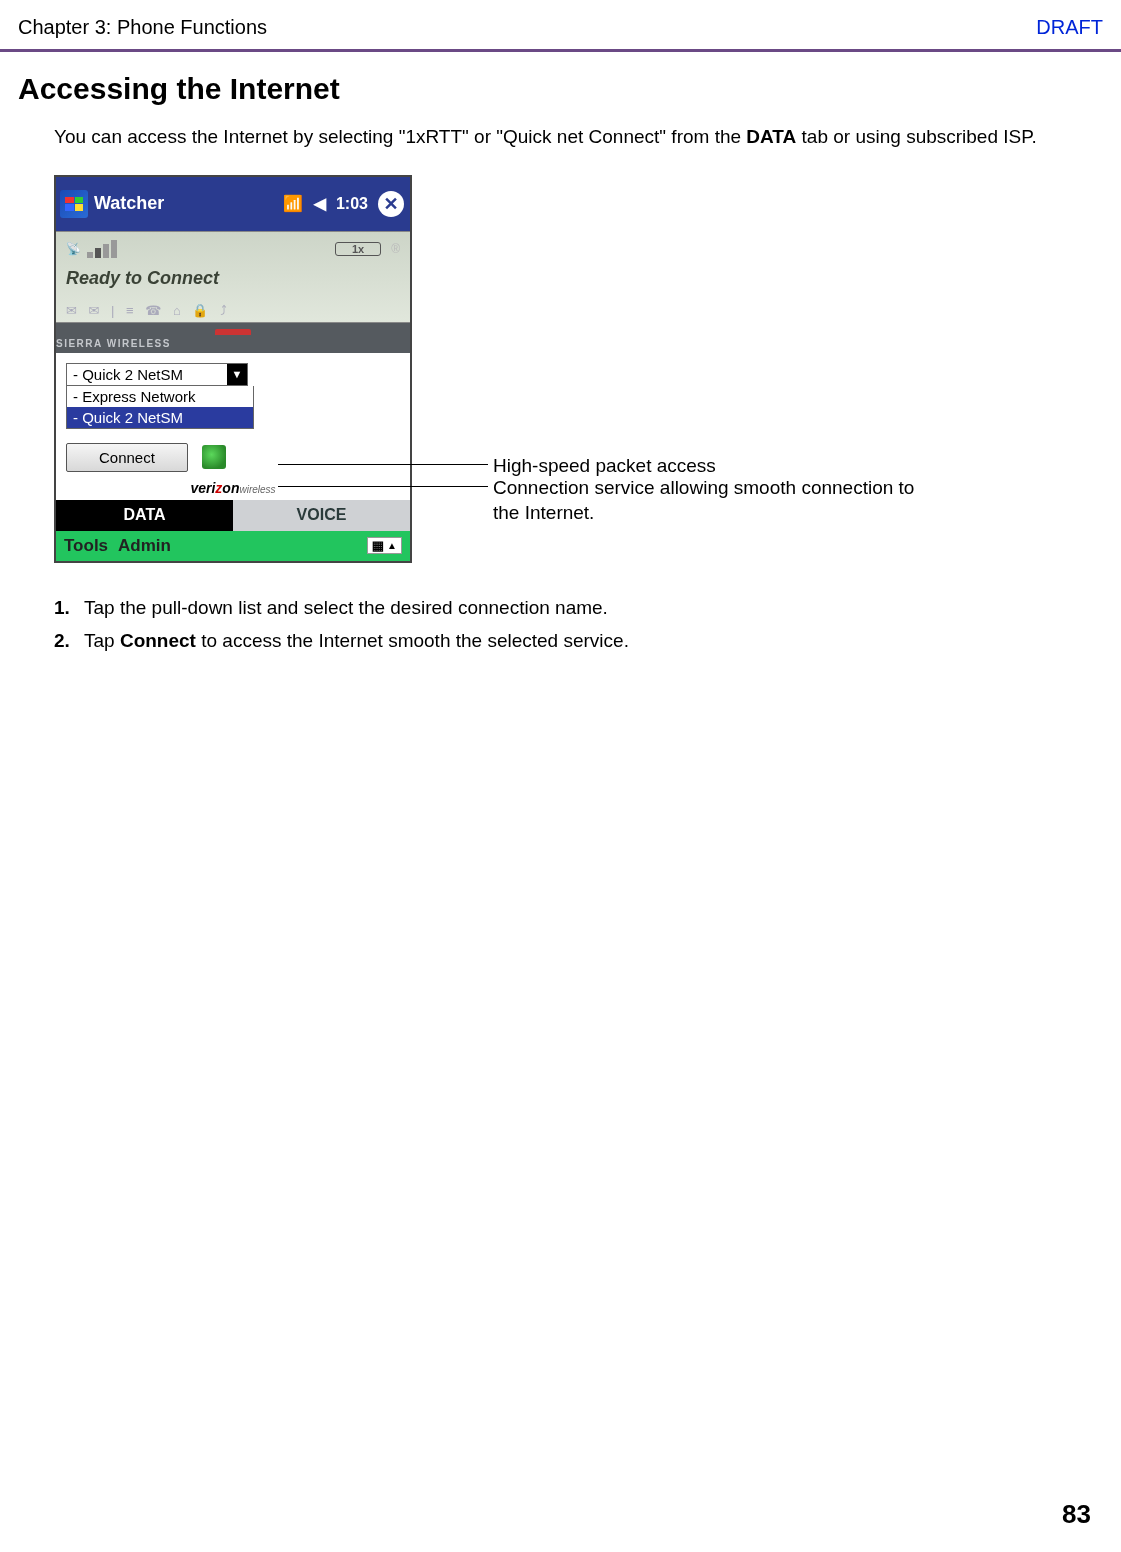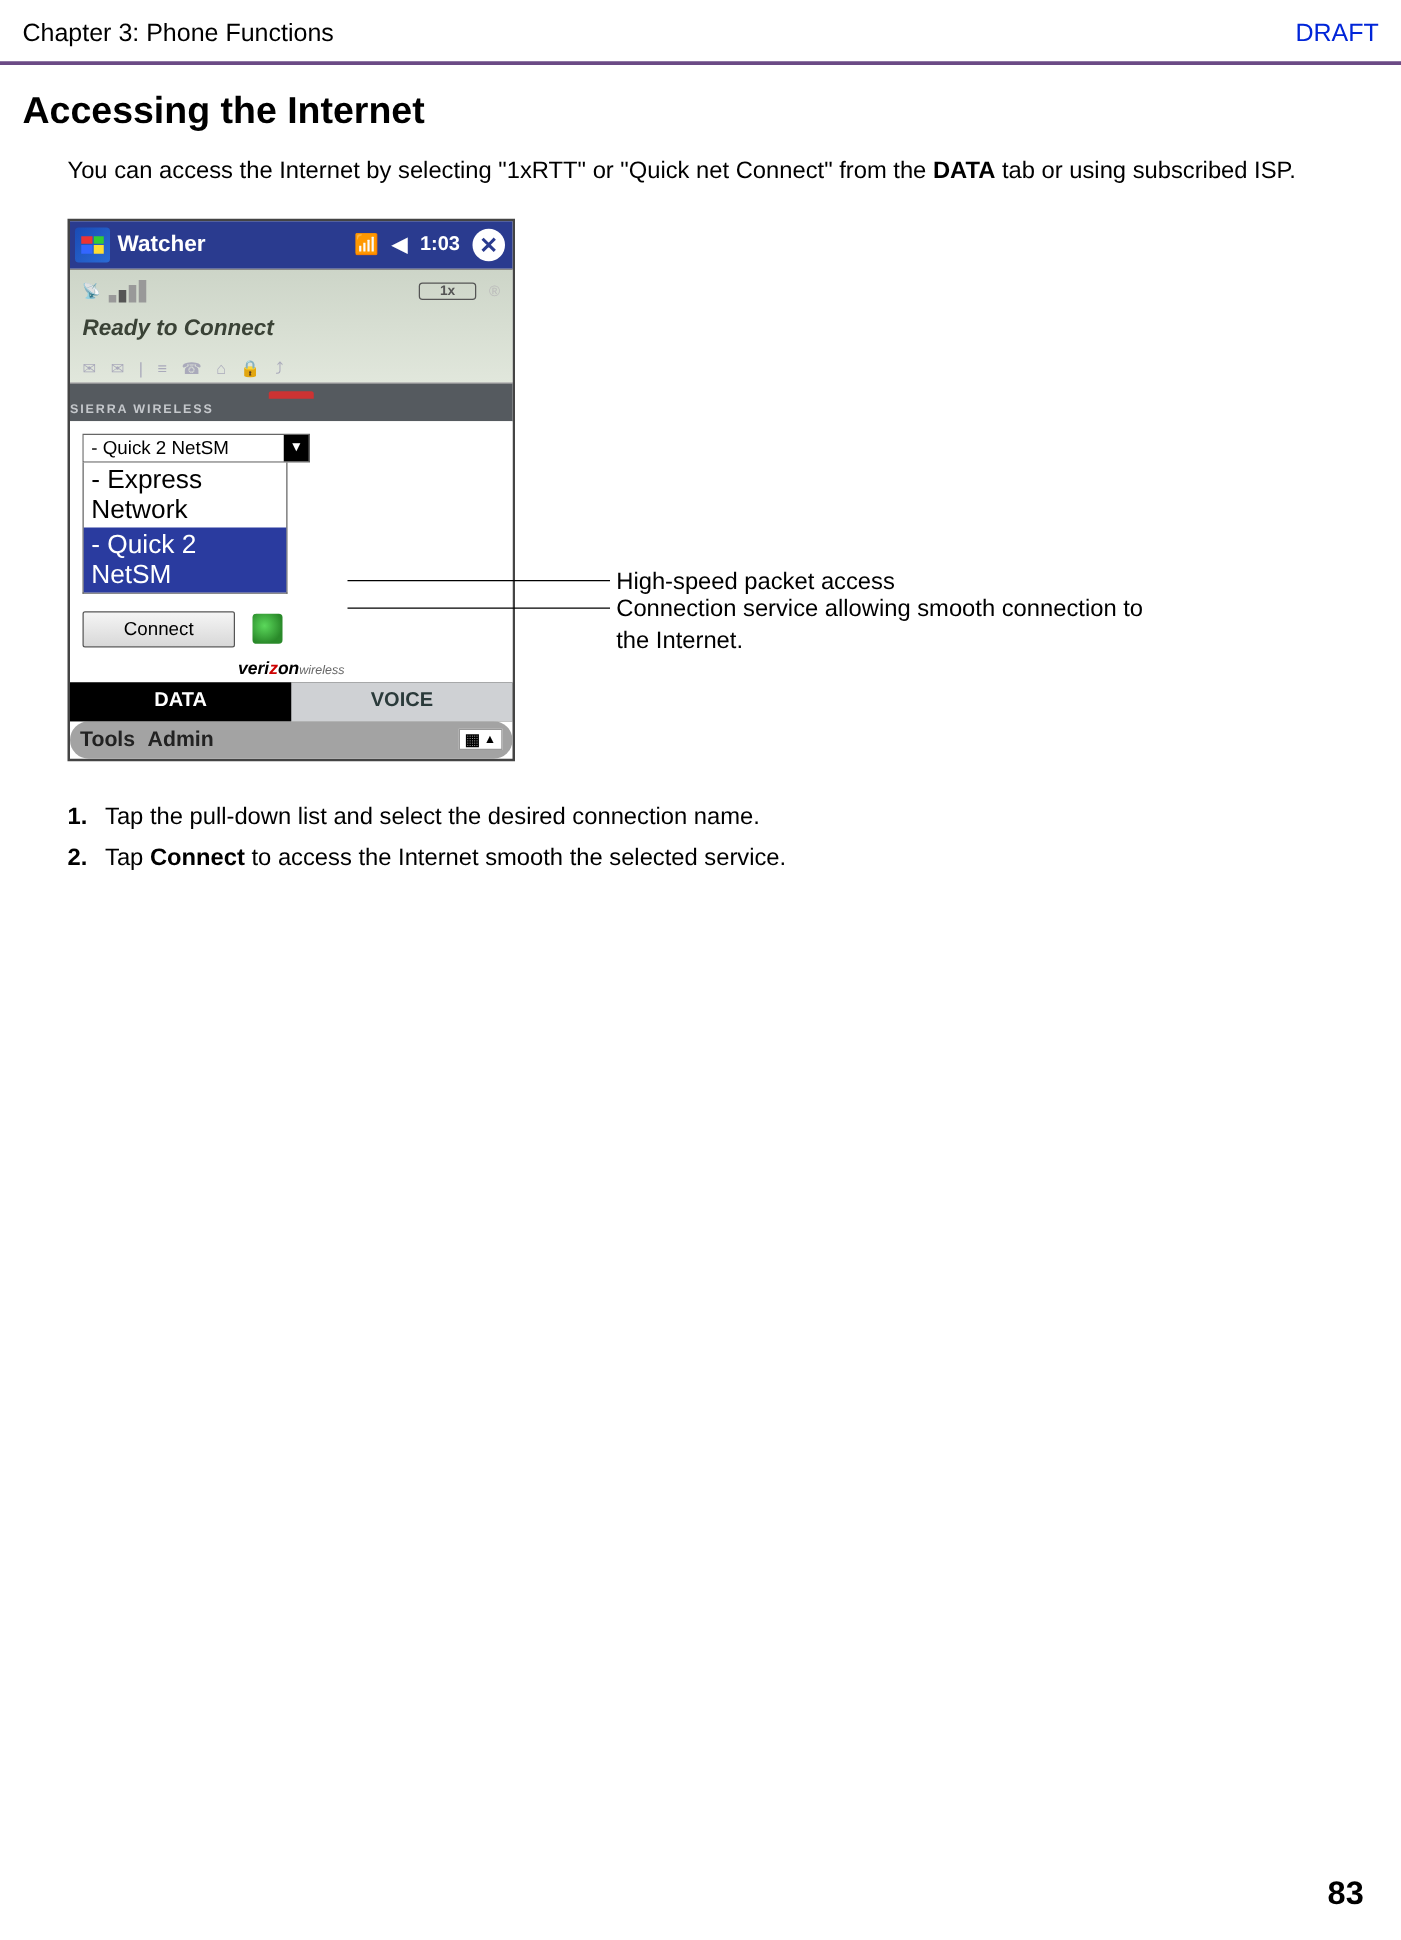--- a/index.html
+++ b/index.html
@@ -54,21 +54,21 @@
     }
     .screenshot {
       width: 358px;
       border: 2px solid #444;
       position: relative;
       background: #fff;
     }
     .title-bar {
       background: #2a3b8f;
       color: #fff;
-      height: 38px;
+      height: 54px;
       display: flex;
       align-items: center;
       justify-content: space-between;
       padding: 0 6px 0 4px;
       font-weight: bold;
       font-size: 18px;
     }
     .title-left {
       display: flex;
       align-items: center;
@@ -204,22 +204,22 @@
       background: #000;
       color: #fff;
       display: flex;
       align-items: center;
       justify-content: center;
       font-size: 11px;
     }
     .dropdown-list {
       border: 1px solid #666;
       border-top: none;
-      width: 164px;
-      font-size: 21px;
+      width: 188px;
+      font-size: 15px;
     }
     .dl-item {
       padding: 2px 6px;
     }
     .dl-item.highlighted {
       background: #2a3b9f;
       color: #fff;
     }
     .connect-row {
       display: flex;
@@ -273,29 +273,28 @@
     }
     .tab-data {
       background: #000;
       color: #fff;
     }
     .tab-voice {
       background: #cfd1d4;
       color: #2a3a3a;
     }
     .bottom-bar {
-      background: #a3a3a3;
+      background: #22c55e;
       color: #222;
       display: flex;
       justify-content: space-between;
       align-items: center;
       padding: 5px 8px;
       font-weight: bold;
       font-size: 17px;
-      border-radius: 15px;
     }
     .bottom-left {
       display: flex;
       gap: 10px;
     }
     .keyboard-icon {
       background: #fff;
       color: #000;
       padding: 0 4px;
       font-size: 13px;

